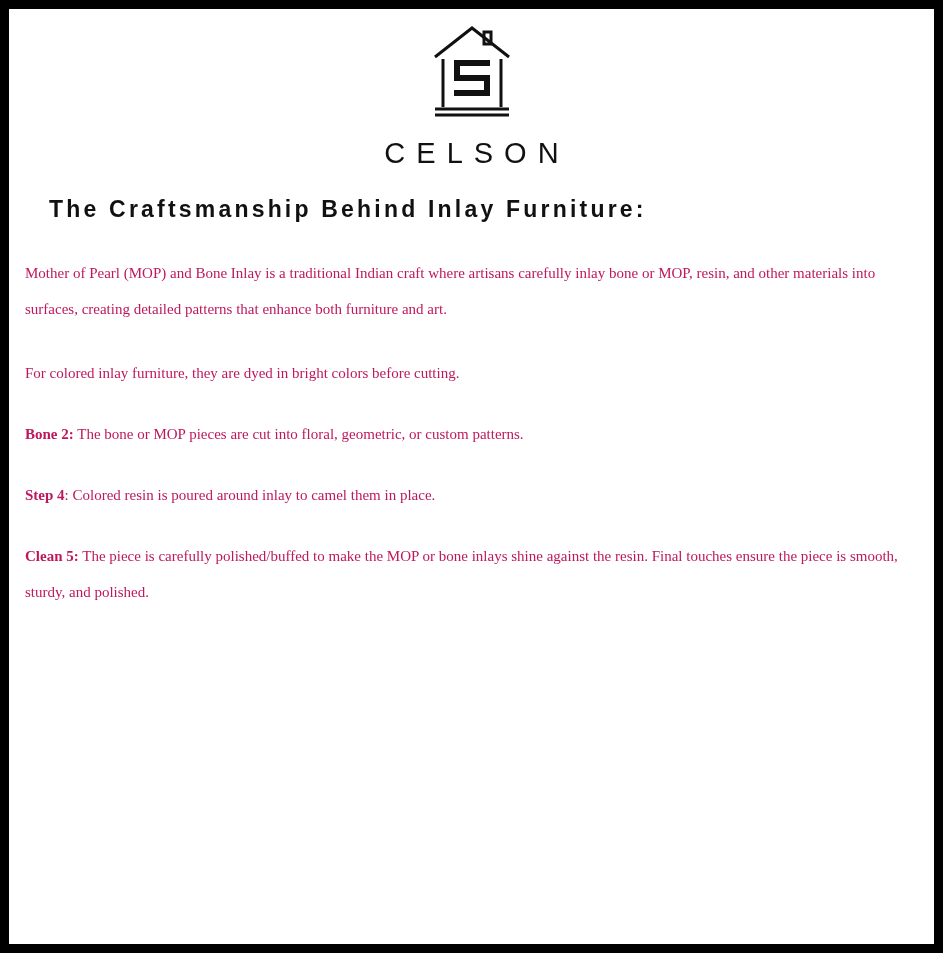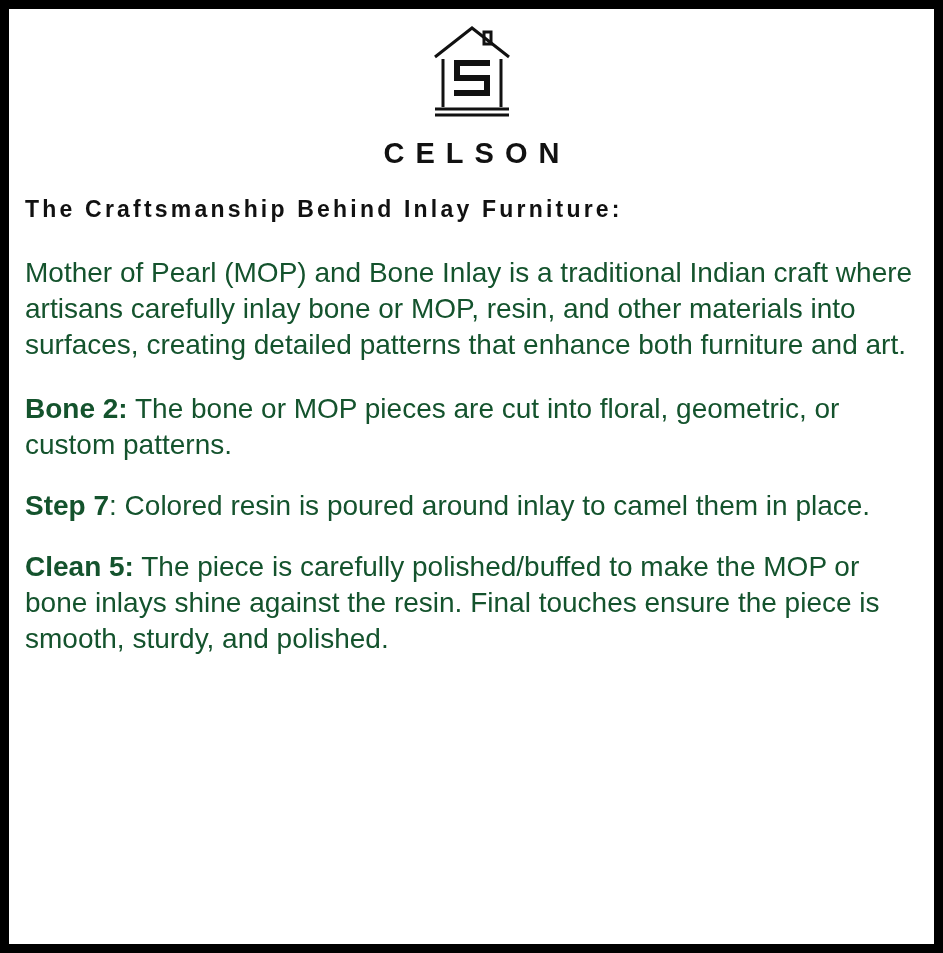--- a/index.html
+++ b/index.html
@@ -31,38 +31,40 @@
     padding-top: 4px;
   }
   .logo-mark {
     width: 86px;
     height: 96px;
     display: block;
   }
   .brand-name {
     margin-top: 18px;
     font-size: 29px;
-    font-weight: bold;
+    font-weight: normal;
     letter-spacing: 11px;
     text-indent: 11px;
     color: #111111;
     font-family: "Liberation Sans", sans-serif;
   }
   .headline {
     margin-top: 26px;
     font-size: 23px;
     font-weight: bold;
     letter-spacing: 3.2px;
     color: #111111;
+    margin-left: 24px;
   }
   .body-copy {
     margin-top: 10px;
-    font-size: 28px;
+    font-size: 15px;
     line-height: 36px;
-    color: #14532d;
+    color: #be185d;
+    font-family: Liberation Serif, serif;
   }
   .para {
     margin: 0 0 25px 0;
   }
   .para:last-child {
     margin-bottom: 0;
   }
   .para.intro {
     margin-top: 22px;
     margin-bottom: 28px;
@@ -96,23 +98,26 @@
     <div class="brand-name">CELSON</div>
   </div>
 
   <div class="headline">The Craftsmanship Behind Inlay Furniture:</div>
 
   <div class="body-copy">
     <p class="para intro">
       <span>Mother of Pearl (MOP) and Bone Inlay is a traditional Indian craft where artisans carefully inlay bone or MOP, resin, and other materials into surfaces, creating detailed patterns that enhance both furniture and art.</span>
     </p>
     <p class="para">
+      <span>For colored inlay furniture, they are dyed in bright colors before cutting.</span>
+    </p>
+    <p class="para">
       <span class="step-label">Bone 2:</span><span> The bone or MOP pieces are cut into floral, geometric, or custom patterns.</span>
     </p>
     <p class="para">
-      <span class="step-label">Step 7</span><span>: Colored resin is poured around inlay to camel them in place.</span>
+      <span class="step-label">Step 4</span><span>: Colored resin is poured around inlay to camel them in place.</span>
     </p>
     <p class="para">
       <span class="step-label">Clean 5:</span><span> The piece is carefully polished/buffed to make the MOP or bone inlays shine against the resin. Final touches ensure the piece is smooth, sturdy, and polished.</span>
     </p>
   </div>
 
 </div>
 
 </body></html>

